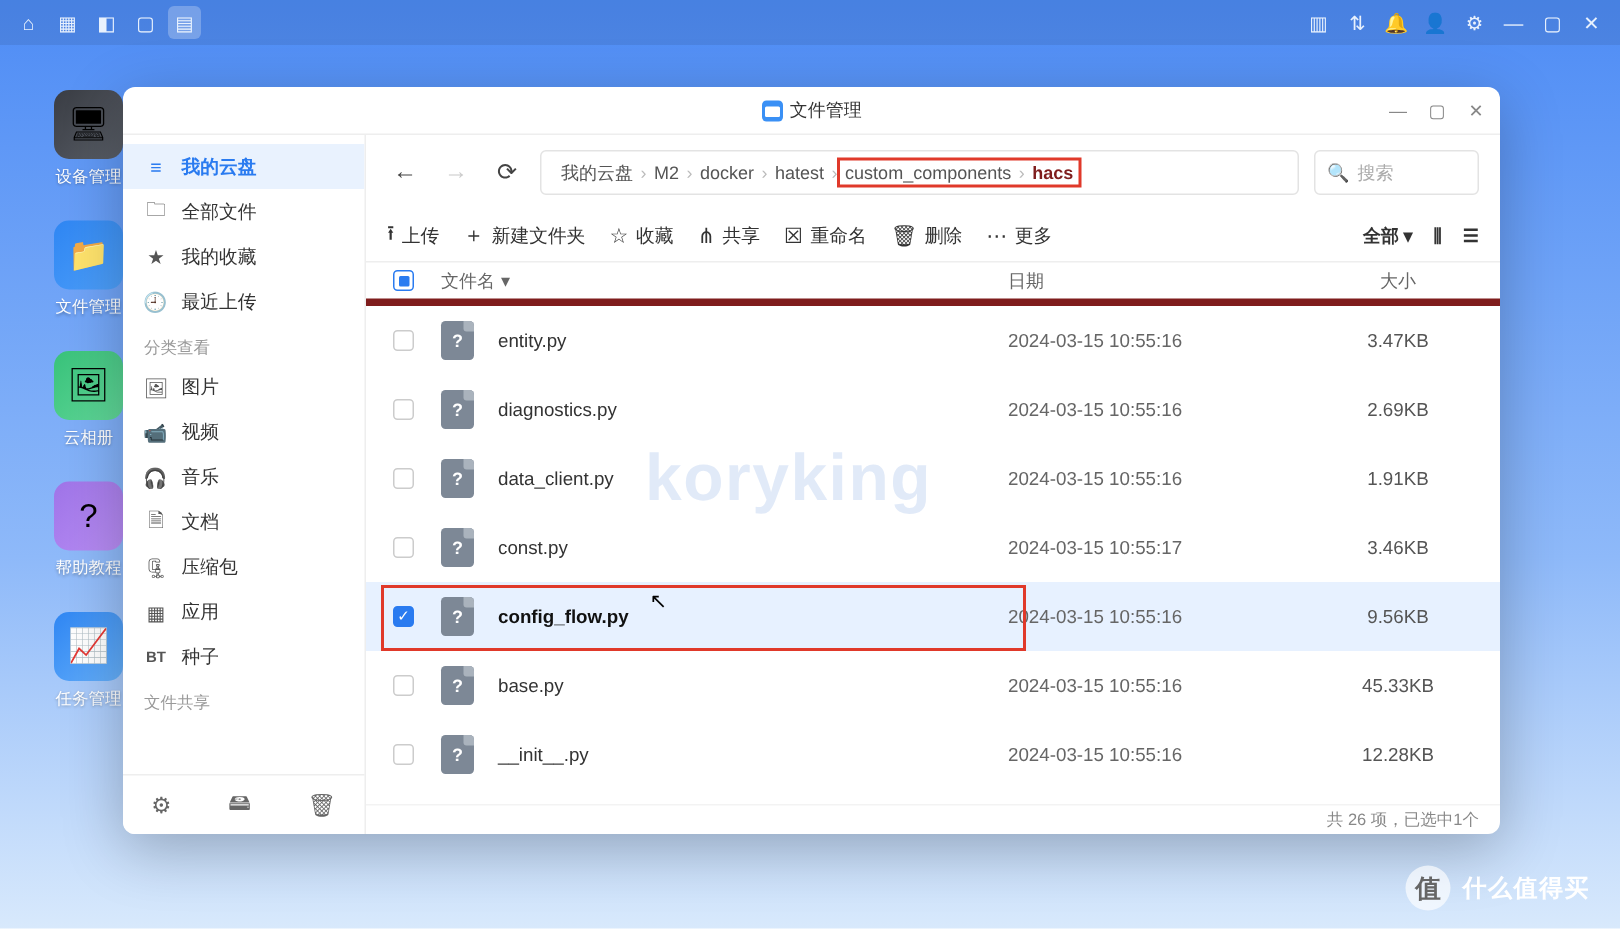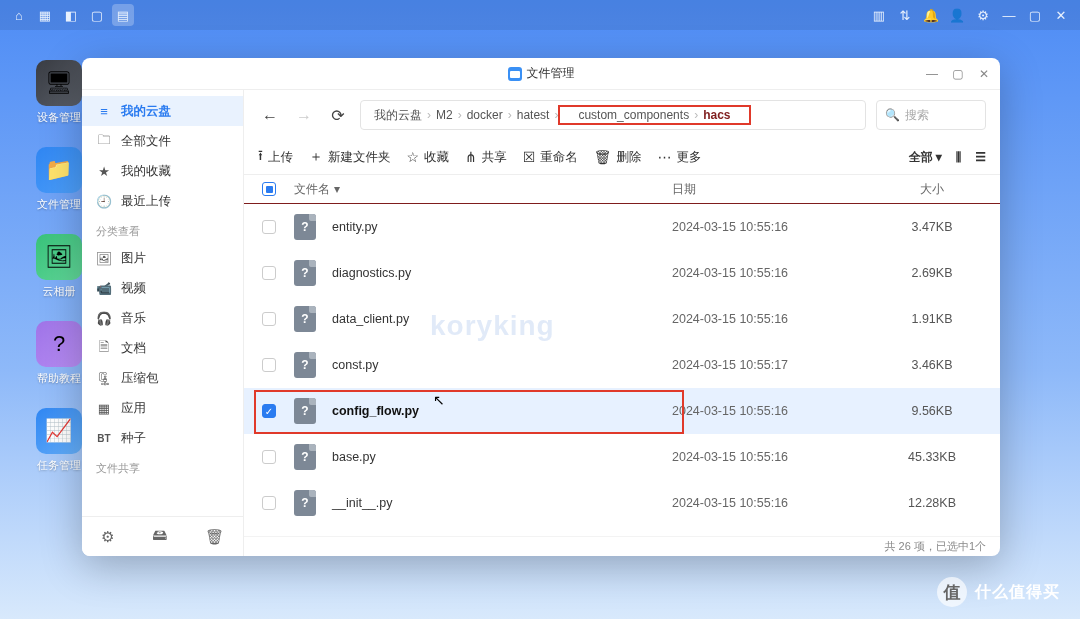--- a/index.html
+++ b/index.html
@@ -34,31 +34,31 @@
     .sb-bottom { height: 40px; border-top: 1px solid #eee; display:flex; align-items:center; justify-content:space-around; }
     .sb-bottom span { cursor:pointer; color:#666; font-size:15px; }
     
     .main { flex:1; display:flex; flex-direction:column; min-width:0; }
     .nav-row { height: 50px; display:flex; align-items:center; padding: 0 14px; gap:10px; }
     .nav-btn { width:24px; height:24px; display:flex; align-items:center; justify-content:center; color:#444; cursor:pointer; }
     .breadcrumb { flex:1; height:30px; border:1px solid #e3e3e3; border-radius:4px; display:flex; align-items:center; padding:0 10px; font-size:12px; color:#555; overflow:hidden; }
     .bc-part { padding: 0 3px; cursor:pointer; white-space:nowrap; }
     .bc-part.bold { font-weight:700; color:#7f1d1d; }
     .bc-sep { color:#bbb; padding:0 2px; }
-    .bc-highlight { border:2px solid #e0392a; padding:1px 15px; margin-left:-2px; display:flex; align-items:center;}
+    .bc-highlight { border:2px solid #e0392a; padding:1px 0; margin-left:-2px; display:flex; align-items:center;}
     .search-box { width:110px; height:30px; border:1px solid #e3e3e3; border-radius:4px; display:flex; align-items:center; padding:0 8px; font-size:12px; color:#aaa; gap:5px; }
     
     .toolbar { height:34px; display:flex; align-items:center; padding:0 14px; justify-content:space-between; }
     .tb-left { display:flex; gap:16px; }
     .tb-right { display:flex; gap:14px; align-items:center;font-weight:bold; }
     .tbtn { display:flex; align-items:center; gap:5px; font-size:12.5px; color:#333; cursor:pointer; }
     .tbtn .ic { font-size:14px; }
     .view-opt { font-size:12px; color:#333; display:flex; align-items:center; gap:3px; cursor:pointer; }
     
-    .table-head { height:30px; border-top:1px solid #eee; border-bottom:1px solid #7f1d1d; display:flex; align-items:center; font-size:12px; color:#666; padding:0 18px; }
+    .table-head { height:30px; border-top:1px solid #eee; border-bottom:5px solid #7f1d1d; display:flex; align-items:center; font-size:12px; color:#666; padding:0 18px; }
     .th-chk { width:32px; }
     .th-name { flex:1; display:flex; align-items:center; gap:4px; cursor:pointer; }
     .th-date { width:210px; }
     .th-size { width:100px; text-align:center; }
     
     .file-list { flex:1; overflow-y:auto; }
     .file-row { height:46px; display:flex; align-items:center; padding:0 18px; font-size:12.5px; color:#333; cursor:pointer; }
     .file-row.selected { background:#e7f1ff; }
     .fr-chk { width:32px; display:flex; align-items:center; }
     .chk { width:14px; height:14px; border:1.5px solid #ccc; border-radius:3px; display:flex; align-items:center; justify-content:center; }
@@ -69,21 +69,21 @@
     .fr-icon .fi { width:22px; height:26px; background:#7d8896; border-radius:3px 3px 3px 3px; position:relative; display:flex; align-items:center; justify-content:center; color:#fff; font-size:12px; font-weight:700; }
     .fr-icon .fi::before { content:""; position:absolute; top:0; right:0; width:7px; height:7px; background:#aab3bd; border-radius:0 3px 0 2px; }
     .fr-name { flex:1; padding-left:6px; }
     .fr-name.bold { font-weight:700; color:#111; }
     .fr-date { width:210px; color:#666; }
     .fr-size { width:100px; text-align:center; color:#555; }
     .sel-highlight { position:absolute; border:2.5px solid #e0392a; pointer-events:none; }
     
     .status-bar { height:20px; font-size:11px; color:#888; text-align:right; padding:2px 14px; border-top:1px solid #f3f3f3; }
     
-    .watermark { position:absolute; left:430px; top:310px; font-size:28px; font-weight:600; color:rgba(86,136,215,0.18); pointer-events:none; letter-spacing:1px; }
+    .watermark { position:absolute; left:430px; top:294px; font-size:44px; font-weight:600; color:rgba(86,136,215,0.18); pointer-events:none; letter-spacing:1px; }
     .footer-mark { position:absolute; right:20px; bottom:12px; display:flex; align-items:center; gap:8px; }
     .footer-mark .cir { width:30px; height:30px; border-radius:50%; background:rgba(255,255,255,0.65); display:flex; align-items:center; justify-content:center; font-size:17px; color:#666; font-weight:700;}
     .footer-mark .txt { font-size:16px; color:#fff; font-weight:600; letter-spacing:1px; }
     .cursor { position:absolute; left:433px; top:392px; font-size:14px; color:#000; pointer-events:none; }
   </style>
 </head>
 <body>
 
 <div class="taskbar">
   <div class="taskbar-left">

